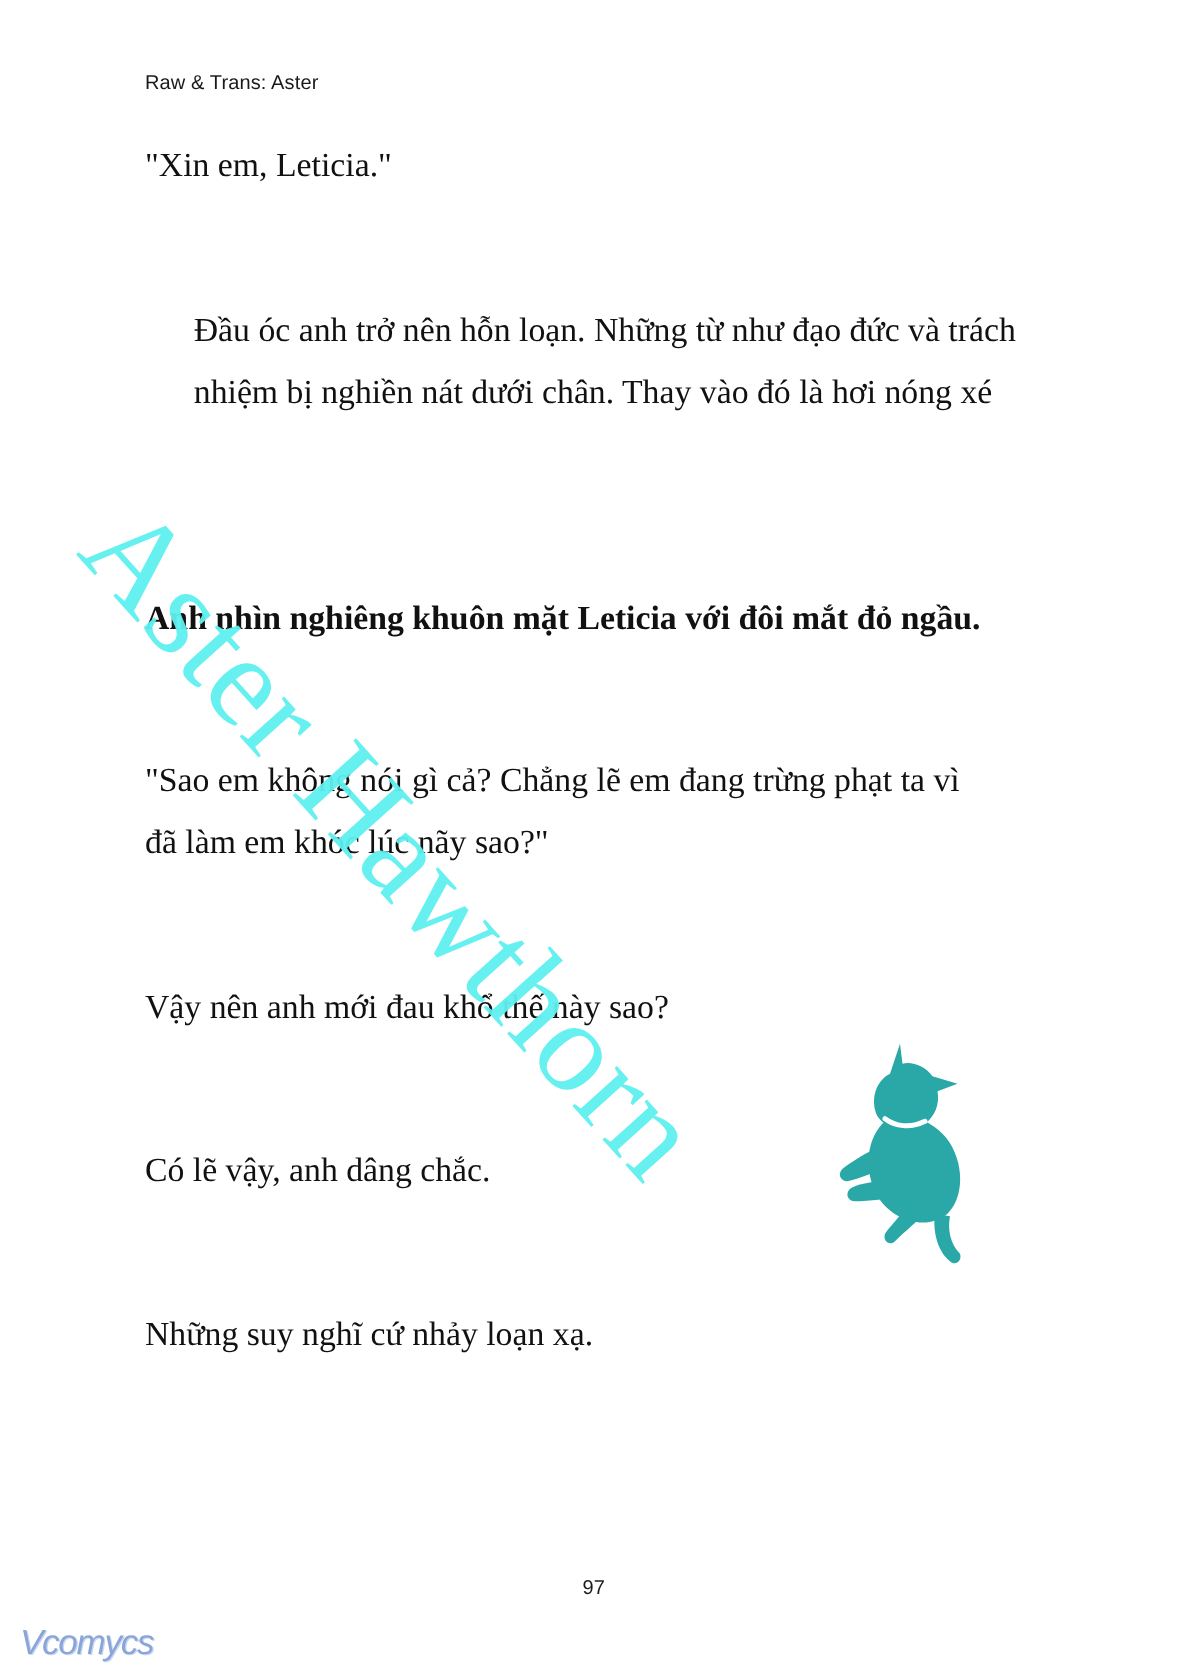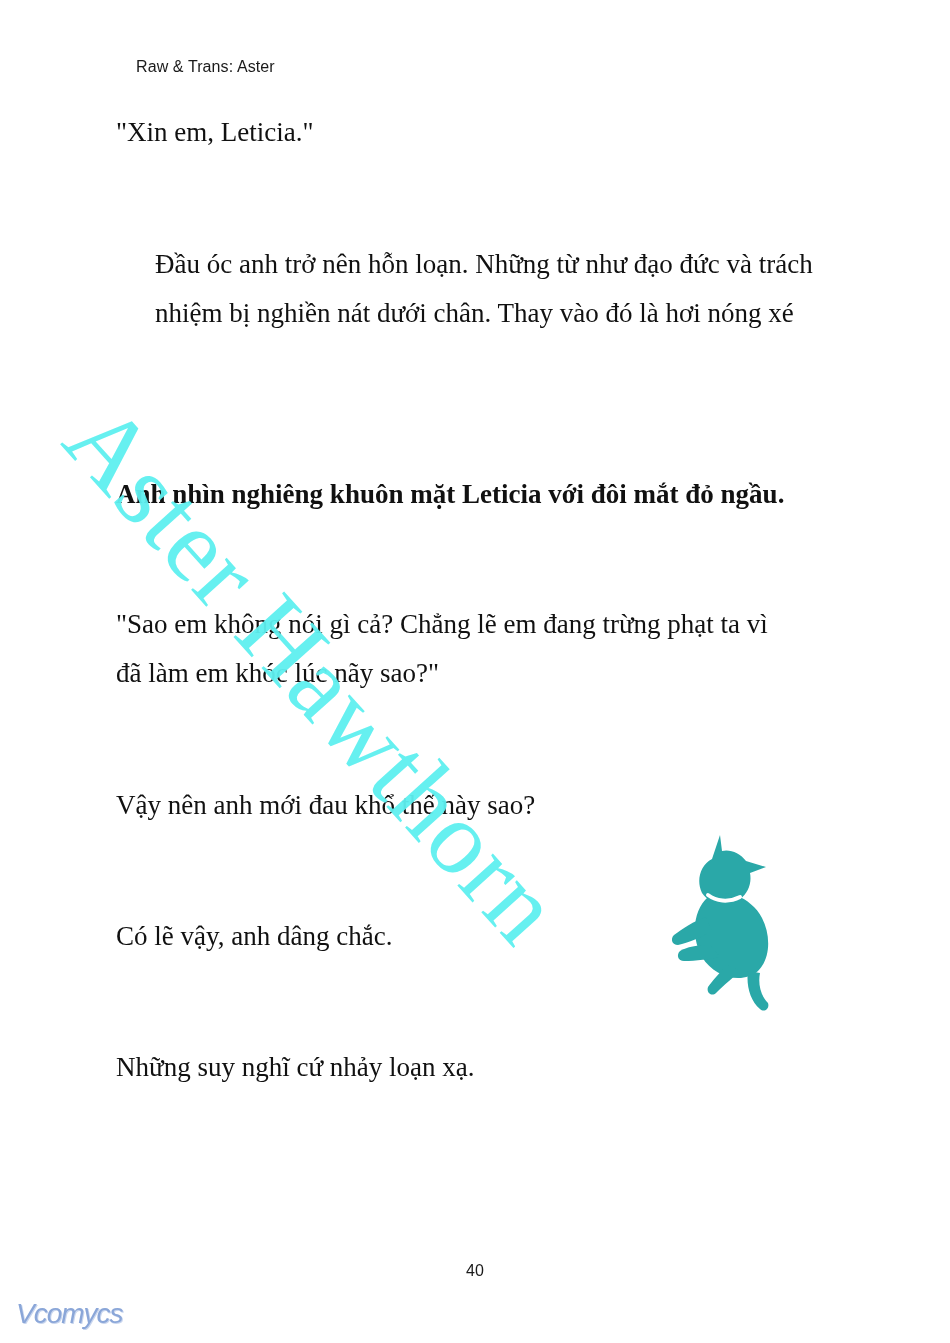--- a/index.html
+++ b/index.html
@@ -15,21 +15,20 @@
       color: #111111;
     }
     .header-text {
       position: absolute;
       left: 116px;
       top: 58px;
       font-family: "Liberation Sans", sans-serif;
       font-size: 16px;
       color: #1a1a1a;
       letter-spacing: 0.1px;
-      margin-left: 20px;
     }
     .body-text {
       position: absolute;
       left: 116px;
       width: 720px;
       font-family: "Liberation Serif", serif;
       font-size: 27px;
       line-height: 49px;
       color: #111111;
       margin: 0;
@@ -129,17 +128,17 @@
 
       <path d="M60 120 C48 120 36 122 30 126 C26 130 28 136 34 136 C46 136 60 134 70 132 Z"></path>
 
       <path d="M76 140 C70 148 62 156 58 162 C56 168 62 172 66 168 C74 160 84 152 90 146 Z"></path>
 
       <path d="M98 146 C96 160 100 176 110 184 C114 188 120 184 118 178 C110 170 108 158 110 148 Z"></path>
     </g>
     <path d="M58 70 C66 76 78 78 90 72" stroke="#ffffff" stroke-width="4" fill="none" stroke-linecap="round"></path>
   </svg>
 
-  <div class="page-number">40</div>
+  <div class="page-number">97</div>
 
   <div class="logo">Vcomycs</div>
 
 </div>
 
 </body></html>

